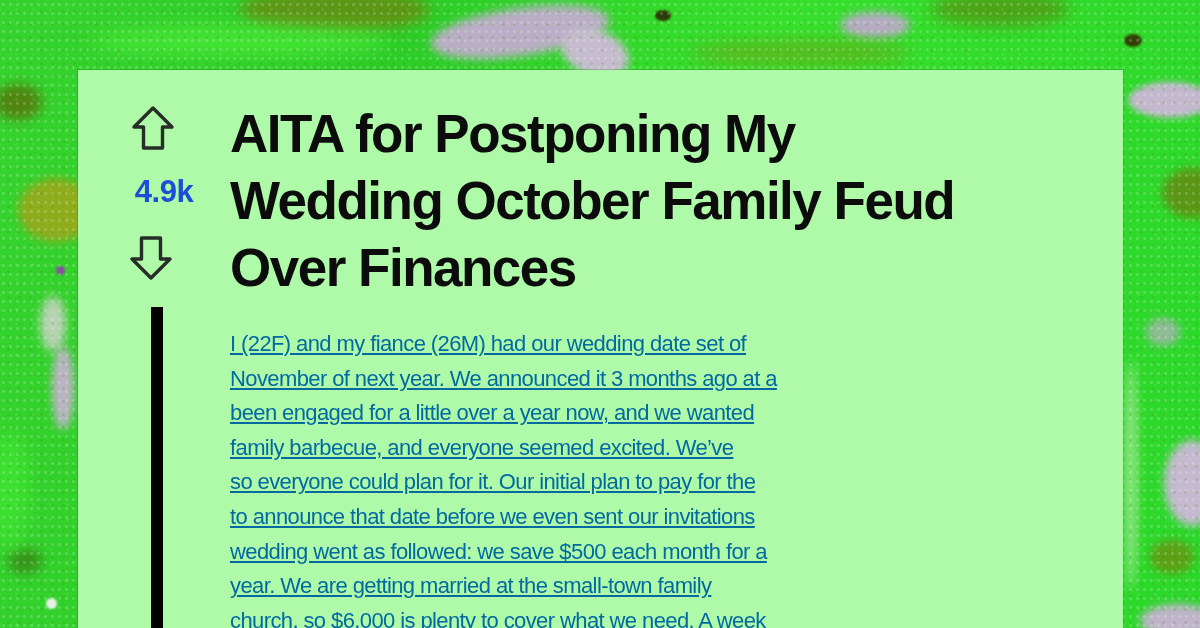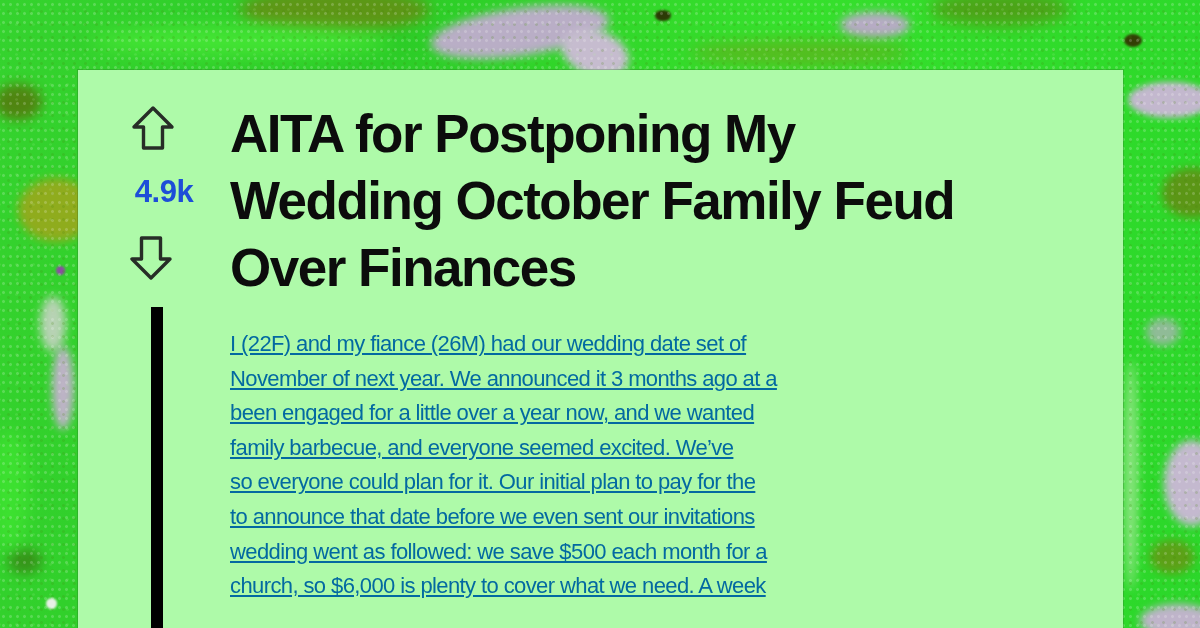--- a/index.html
+++ b/index.html
@@ -109,17 +109,18 @@
     </div>
 
     <div class="body-block">
       <div class="body-line">I (22F) and my fiance (26M) had our wedding date set of</div>
       <div class="body-line">November of next year. We announced it 3 months ago at a</div>
       <div class="body-line">been engaged for a little over a year now, and we wanted</div>
       <div class="body-line">family barbecue, and everyone seemed excited. We’ve</div>
       <div class="body-line">so everyone could plan for it. Our initial plan to pay for the</div>
       <div class="body-line">to announce that date before we even sent our invitations</div>
       <div class="body-line">wedding went as followed: we save $500 each month for a</div>
+      <div class="body-line">year. We are getting married at the small-town family</div>
       <div class="body-line">church, so $6,000 is plenty to cover what we need. A week</div>
     </div>
 
   </div>
 </div>
 
 </body></html>

